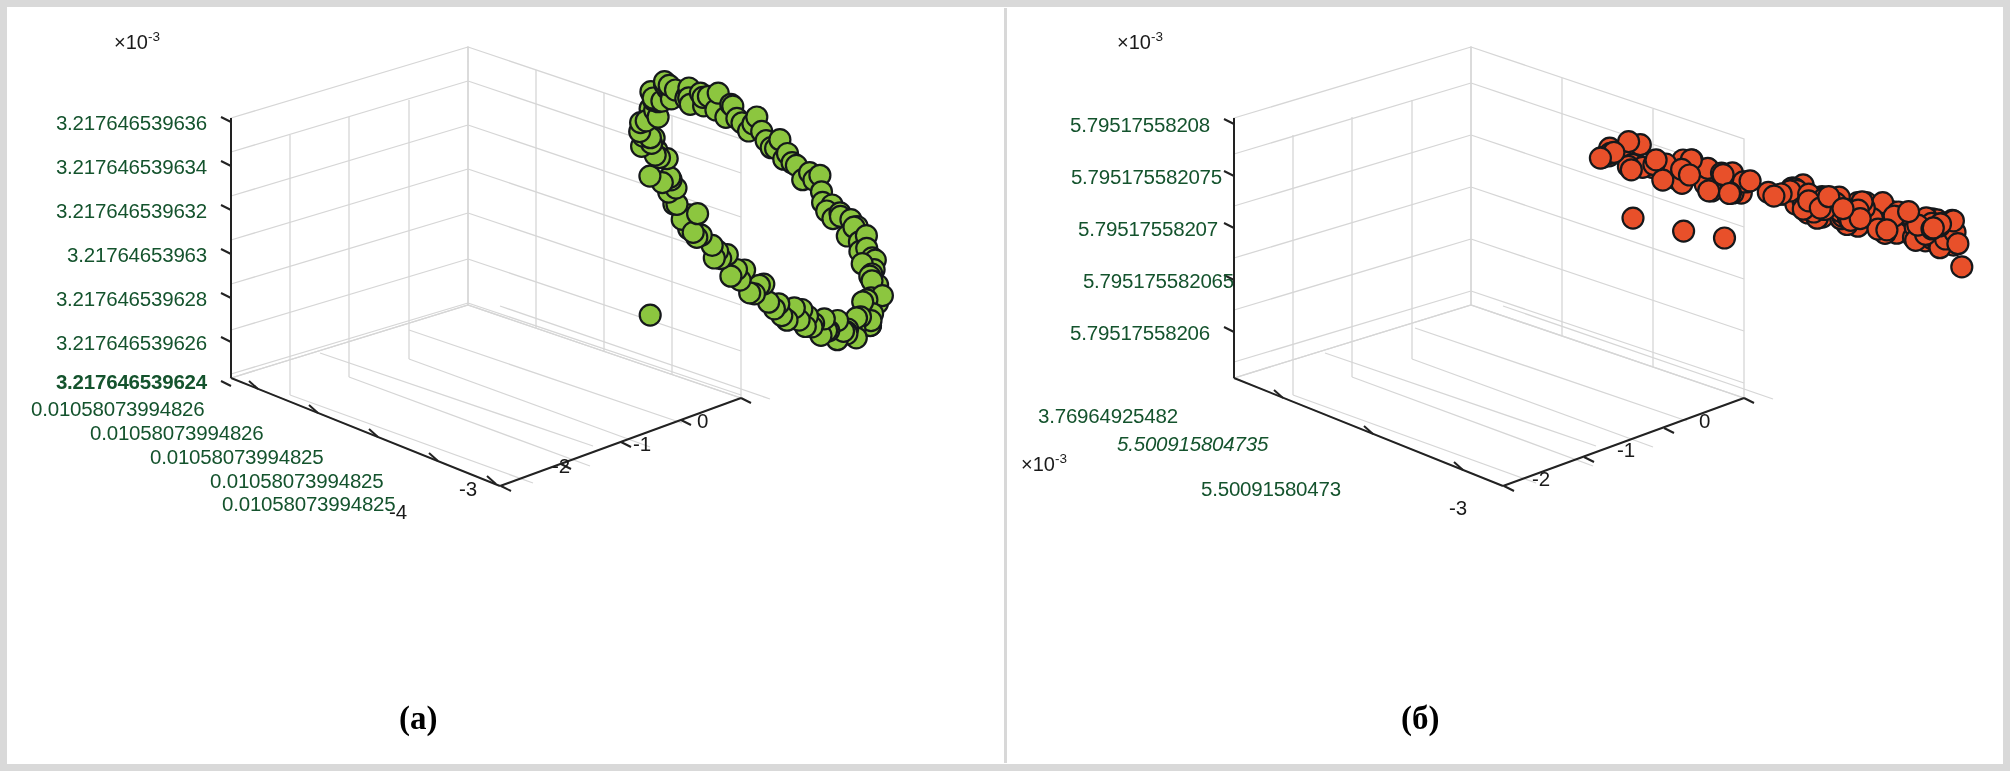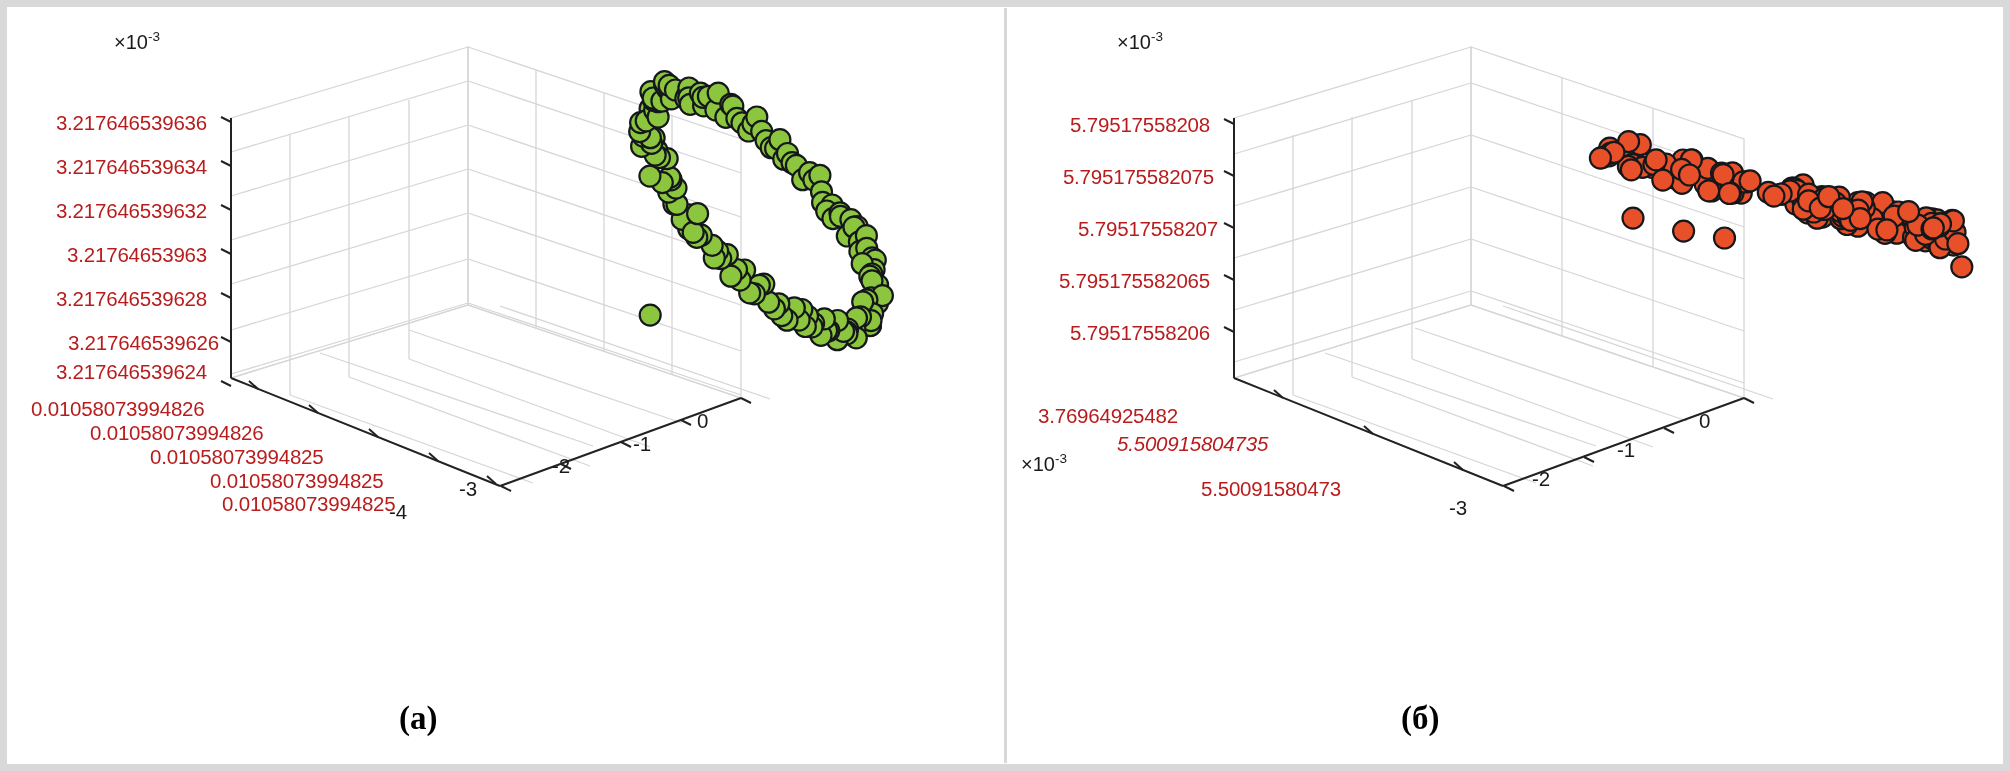--- a/index.html
+++ b/index.html
@@ -5,21 +5,21 @@
 <style>
   html,body{margin:0;padding:0;background:#fff;}
   body{width:2010px;height:771px;font-family:"Liberation Sans",sans-serif;overflow:hidden;}
   #figure{position:relative;width:1826px;height:771px;background:#ffffff;}
   .frame-border{position:absolute;background:#d9d9d9;}
   .panel{position:absolute;top:0;height:771px;}
   #panel-a{left:0;width:1005px;}
   #panel-b{left:1005px;width:1005px;}
   .divider{position:absolute;left:1004px;top:8px;width:3px;height:755px;background:#d8d8d8;}
   .plotsvg{position:absolute;left:0;top:0;}
-  .ticklabel{position:absolute;font-size:20.5px;color:#b91c1c;white-space:nowrap;font-family:"Liberation Sans",sans-serif;letter-spacing:-0.2px;}
+  .ticklabel{position:absolute;font-size:20.5px;color:#14532d;white-space:nowrap;font-family:"Liberation Sans",sans-serif;letter-spacing:-0.2px;}
   .ticklabel.rt{text-align:right;}
   .expbox{position:absolute;font-size:20px;color:#1a1a1a;white-space:nowrap;}
   .expbox sup{font-size:13.5px;vertical-align:super;}
   .caption{position:absolute;font-family:"Liberation Serif",serif;font-weight:bold;font-size:33px;color:#000;white-space:nowrap;}
   .axnum{position:absolute;font-size:20.5px;color:#1a1a1a;white-space:nowrap;}
 </style>
 </head>
 <body>
 
 <div id="figure">
@@ -260,22 +260,22 @@
 
     <div class="expbox" style="left:114px;top:29px;">
       <span>×10</span><sup>-3</sup>
     </div>
 
     <div class="ticklabel rt" style="left:0px;top:111px;width:207px;">3.217646539636</div>
     <div class="ticklabel rt" style="left:0px;top:155px;width:207px;">3.217646539634</div>
     <div class="ticklabel rt" style="left:0px;top:199px;width:207px;">3.217646539632</div>
     <div class="ticklabel rt" style="left:0px;top:243px;width:207px;">3.21764653963</div>
     <div class="ticklabel rt" style="left:0px;top:287px;width:207px;">3.217646539628</div>
-    <div class="ticklabel rt" style="left:12px;top:331px;width:207px;">3.217646539626</div>
-    <div class="ticklabel rt" style="left:0px;top:360px;width:207px;">3.217646539624</div>
+    <div class="ticklabel rt" style="left:0px;top:331px;width:207px;">3.217646539626</div>
+    <div class="ticklabel rt" style="left:0px;top:370px;width:207px;font-weight:bold;">3.217646539624</div>
 
     <div class="ticklabel" style="left:31px;top:397px;">0.01058073994826</div>
     <div class="ticklabel" style="left:90px;top:421px;">0.01058073994826</div>
     <div class="ticklabel" style="left:150px;top:445px;">0.01058073994825</div>
     <div class="ticklabel" style="left:210px;top:469px;">0.01058073994825</div>
     <div class="ticklabel" style="left:222px;top:492px;">0.01058073994825</div>
 
     <div class="axnum" style="left:697px;top:409px;">0</div>
     <div class="axnum" style="left:633px;top:432px;">-1</div>
     <div class="axnum" style="left:552px;top:454px;">-2</div>
@@ -507,23 +507,23 @@
           <circle cx="628.0" cy="218.1" r="10.5" fill="#e8502a" stroke="#15181b" stroke-width="2.2"></circle>
           <circle cx="595.4" cy="158.1" r="10.5" fill="#e8502a" stroke="#15181b" stroke-width="2.2"></circle>
         </g>
     </svg>
 
     <div class="expbox" style="left:112px;top:29px;">
       <span>×10</span><sup>-3</sup>
     </div>
 
     <div class="ticklabel rt" style="left:0px;top:113px;width:205px;">5.79517558208</div>
-    <div class="ticklabel rt" style="left:4px;top:165px;width:205px;">5.795175582075</div>
+    <div class="ticklabel rt" style="left:12px;top:165px;width:205px;">5.795175582075</div>
     <div class="ticklabel rt" style="left:0px;top:217px;width:205px;margin-left:8px;">5.79517558207</div>
-    <div class="ticklabel rt" style="left:0px;top:269px;width:205px;">5.795175582065</div>
+    <div class="ticklabel rt" style="left:0px;top:269px;width:205px;padding-left:24px;">5.795175582065</div>
     <div class="ticklabel rt" style="left:0px;top:321px;width:205px;">5.79517558206</div>
 
     <div class="ticklabel" style="left:33px;top:404px;">3.76964925482</div>
     <div class="ticklabel" style="left:112px;top:432px;font-style:italic;">5.500915804735</div>
     <div class="ticklabel" style="left:196px;top:477px;">5.50091580473</div>
 
     <div class="expbox" style="left:16px;top:451px;">
       <span>×10</span><sup>-3</sup>
     </div>
 

